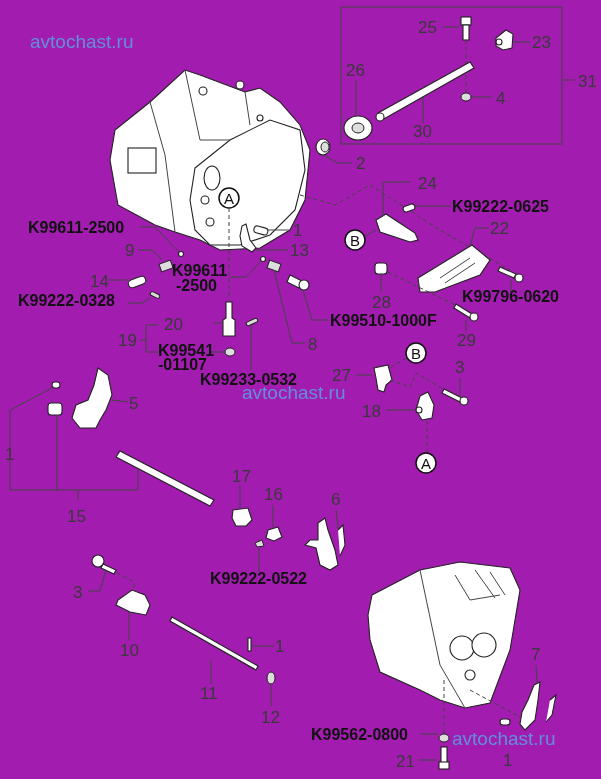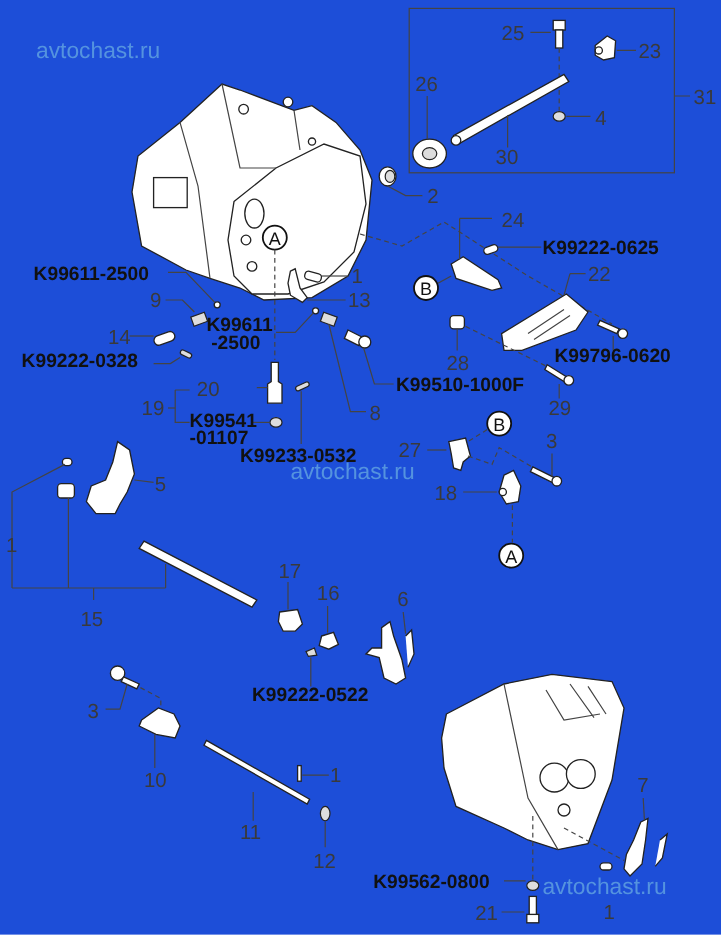--- a/index.html
+++ b/index.html
@@ -1,16 +1,16 @@
 <!DOCTYPE html>
 <html><head>
 <meta charset="utf-8">
 <style>
   html, body { margin: 0; padding: 0; background: #ffffff; }
-  #stage { position: relative; width: 601px; height: 779px; overflow: hidden; background: #1d4ed8; }
+  #stage { position: relative; width: 601px; height: 779px; overflow: hidden; background: #a21caf; }
   svg { position: absolute; left: 0; top: 0; }
   .lbl { font-family: "Liberation Sans", sans-serif; font-size: 17px; fill: #3a3a3a; }
   .code { font-family: "Liberation Sans", sans-serif; font-size: 16px; font-weight: bold; fill: #111; }
   .wm { font-family: "Liberation Sans", sans-serif; font-size: 19px; fill: #5b9be0; opacity: 0.9; }
   .ref { font-family: "Liberation Sans", sans-serif; font-size: 15px; fill: #111; }
   .ln { stroke: #444; stroke-width: 1; fill: none; }
   .dash { stroke: #444; stroke-width: 1; fill: none; stroke-dasharray: 4 3; }
   .part { stroke: #222; stroke-width: 1.1; fill: #fff; }
   .partg { stroke: #222; stroke-width: 1; fill: #ddd; }
 </style>

